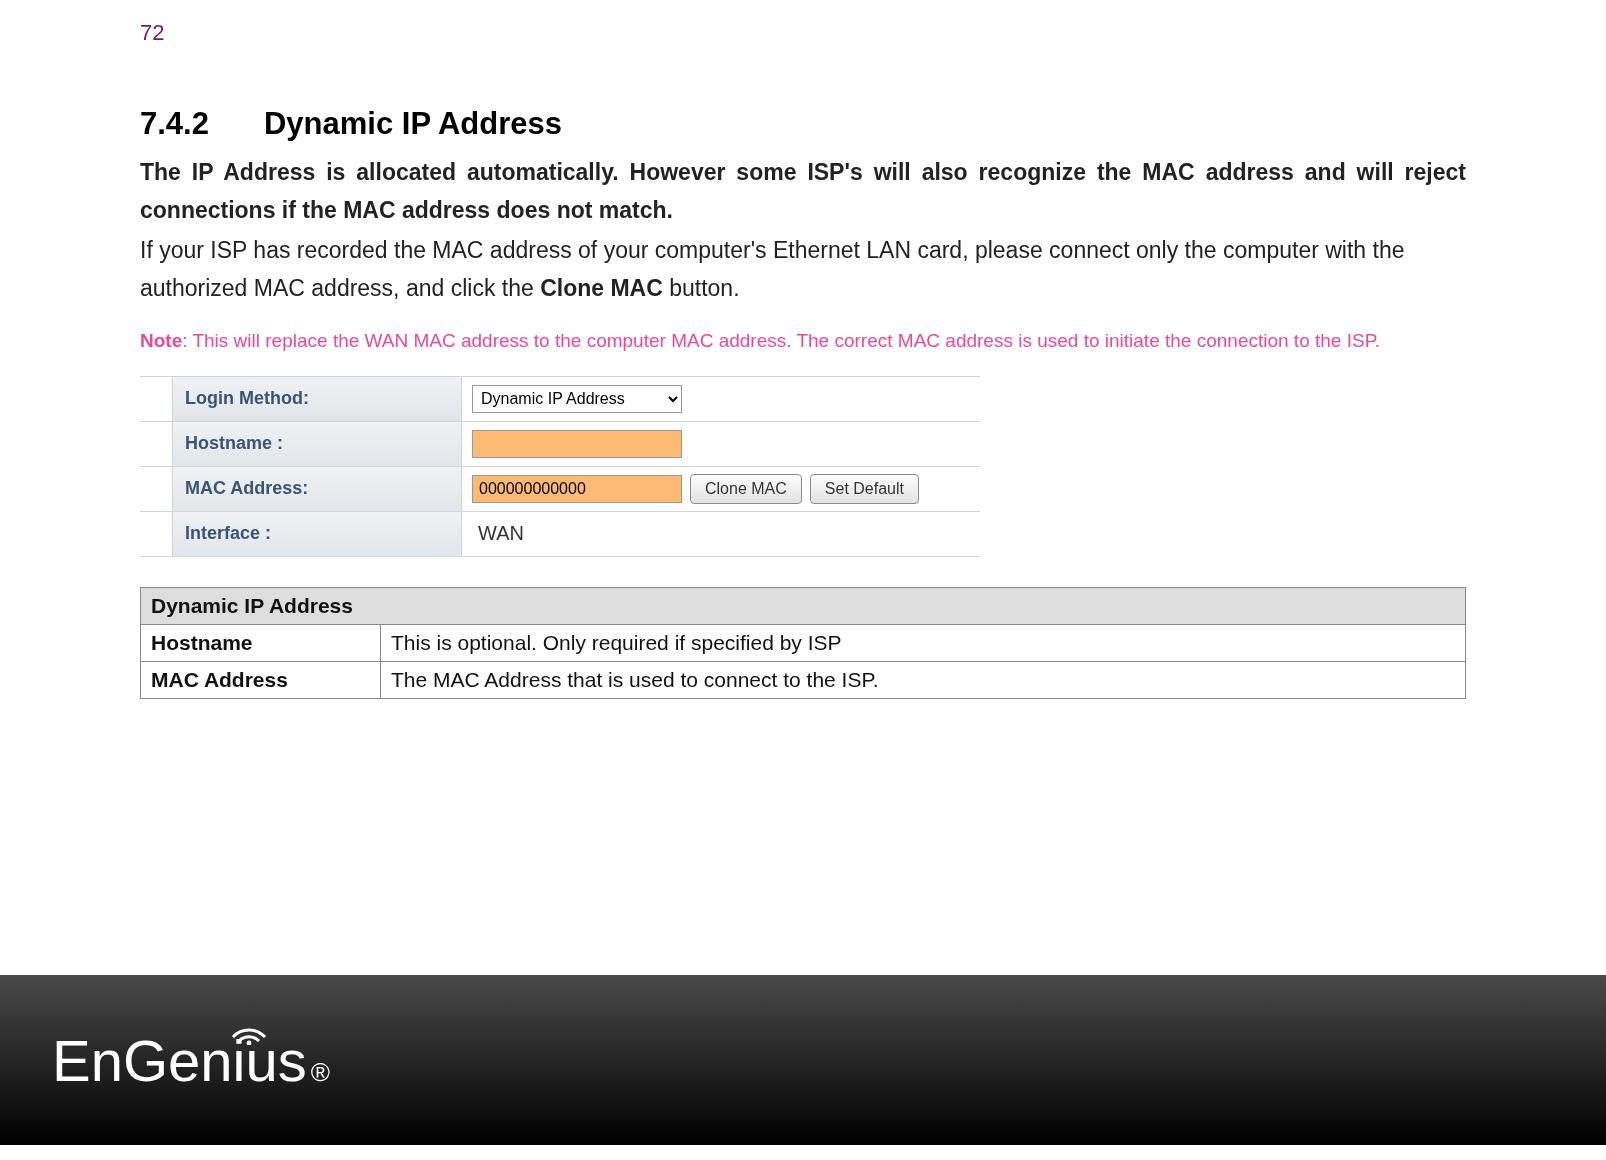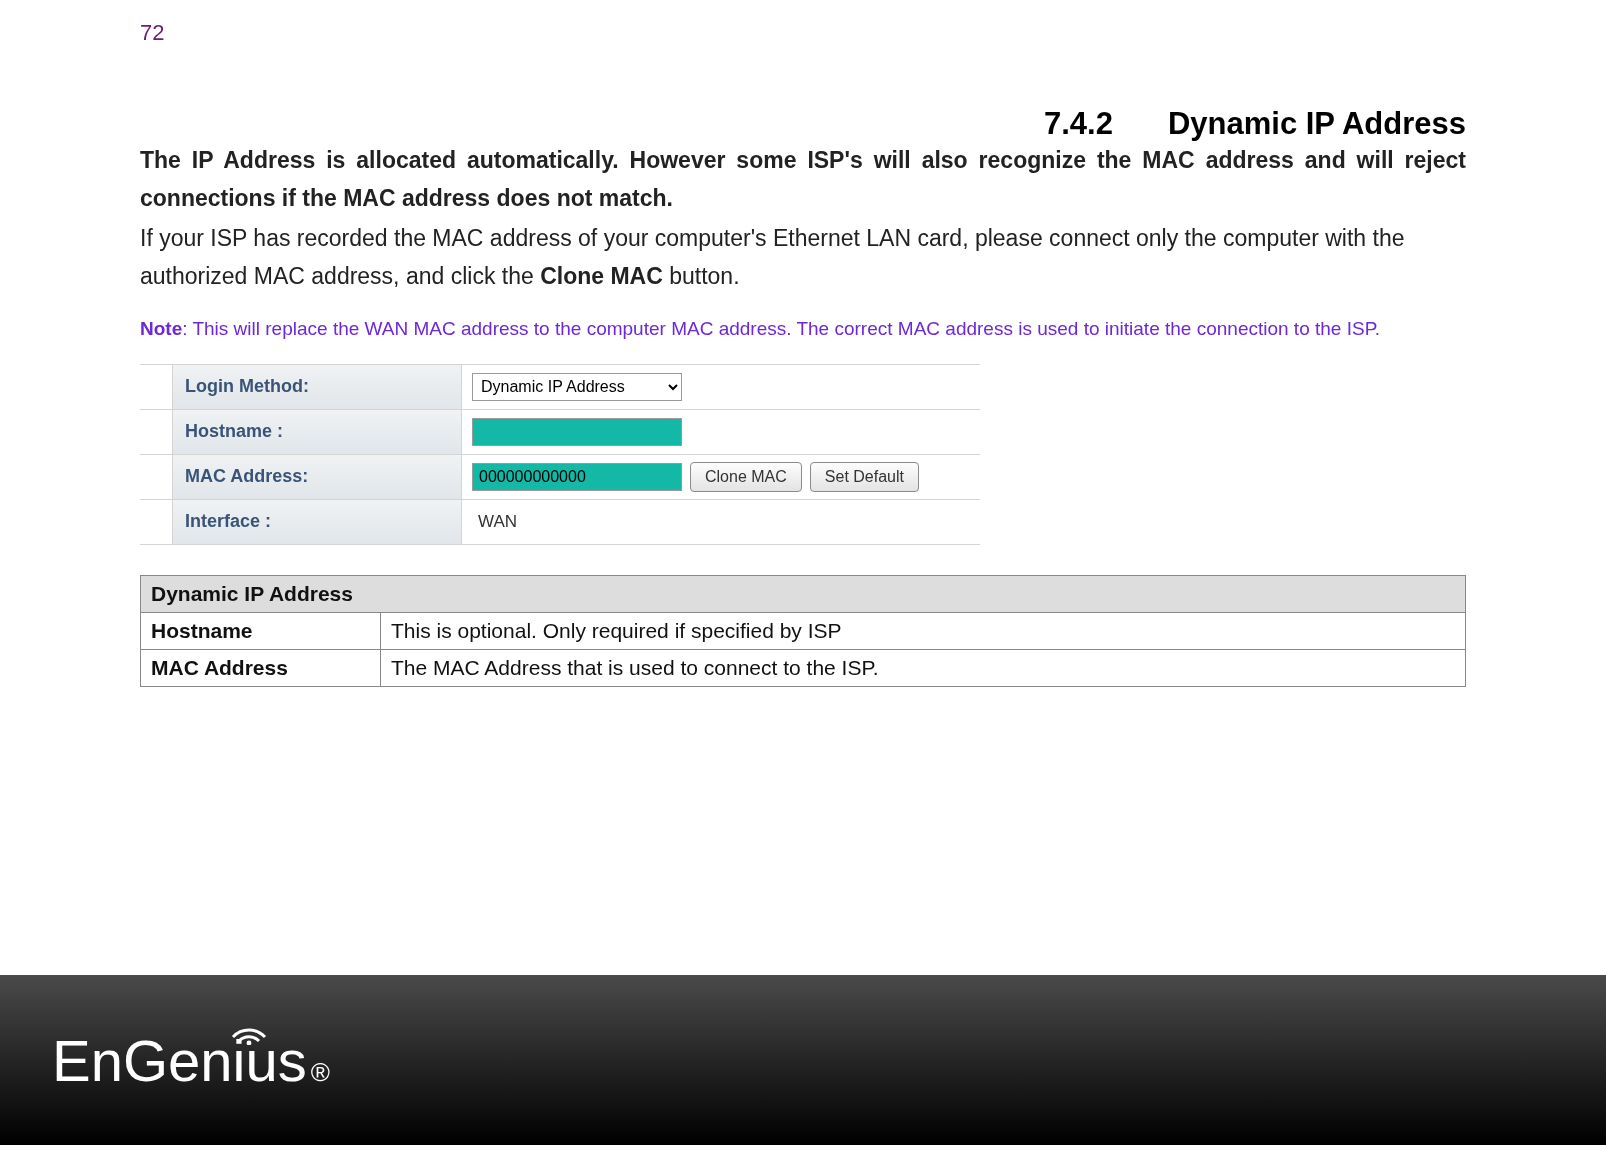--- a/index.html
+++ b/index.html
@@ -15,35 +15,35 @@
       padding: 20px 140px 0 140px;
     }
     .page-number {
       font-size: 22px;
       margin-bottom: 60px;
       color: #701a75;
     }
     .section-heading {
       font-size: 31px;
       font-weight: bold;
+      margin-bottom: 12px;
       color: #000;
-      text-align: right;
     }
     .section-number { display: inline-block; margin-right: 55px; }
     .body-para {
       font-size: 23px;
       line-height: 1.65;
       color: #222;
       margin-bottom: 2px;
     }
     .justify { text-align: justify; font-weight: bold; }
     .note-line {
       font-size: 19px;
       margin: 22px 0 24px 0;
-      color: #6d28d9;
+      color: #ec4899;
     }
     .note-line b { font-weight: bold; }
 
     
     .config-form {
       width: 840px;
       font-family: Tahoma, Verdana, sans-serif;
       font-size: 18px;
       margin-bottom: 30px;
     }
@@ -68,39 +68,39 @@
       align-items: center;
     }
     .value-cell {
       padding: 6px 10px;
       display: flex;
       align-items: center;
       gap: 8px;
       flex: 1;
     }
     .value-static {
-      font-size: 17px;
+      font-size: 20px;
       color: #333;
       padding-left: 6px;
     }
     select.form-select {
       font-family: Tahoma, sans-serif;
       font-size: 16px;
       padding: 3px 4px;
       border: 1px solid #9a9a9a;
       background: #fff;
       height: 28px;
       width: 210px;
     }
     input.form-input {
       font-family: Tahoma, sans-serif;
       font-size: 16px;
       padding: 4px 6px;
       border: 1px solid #9a9a9a;
-      background: #14b8a6;
+      background: #fdba74;
       height: 28px;
       width: 210px;
     }
     button.form-btn {
       font-family: Tahoma, sans-serif;
       font-size: 16px;
       padding: 2px 14px;
       height: 30px;
       border: 1px solid #8c8c8c;
       border-radius: 4px;

